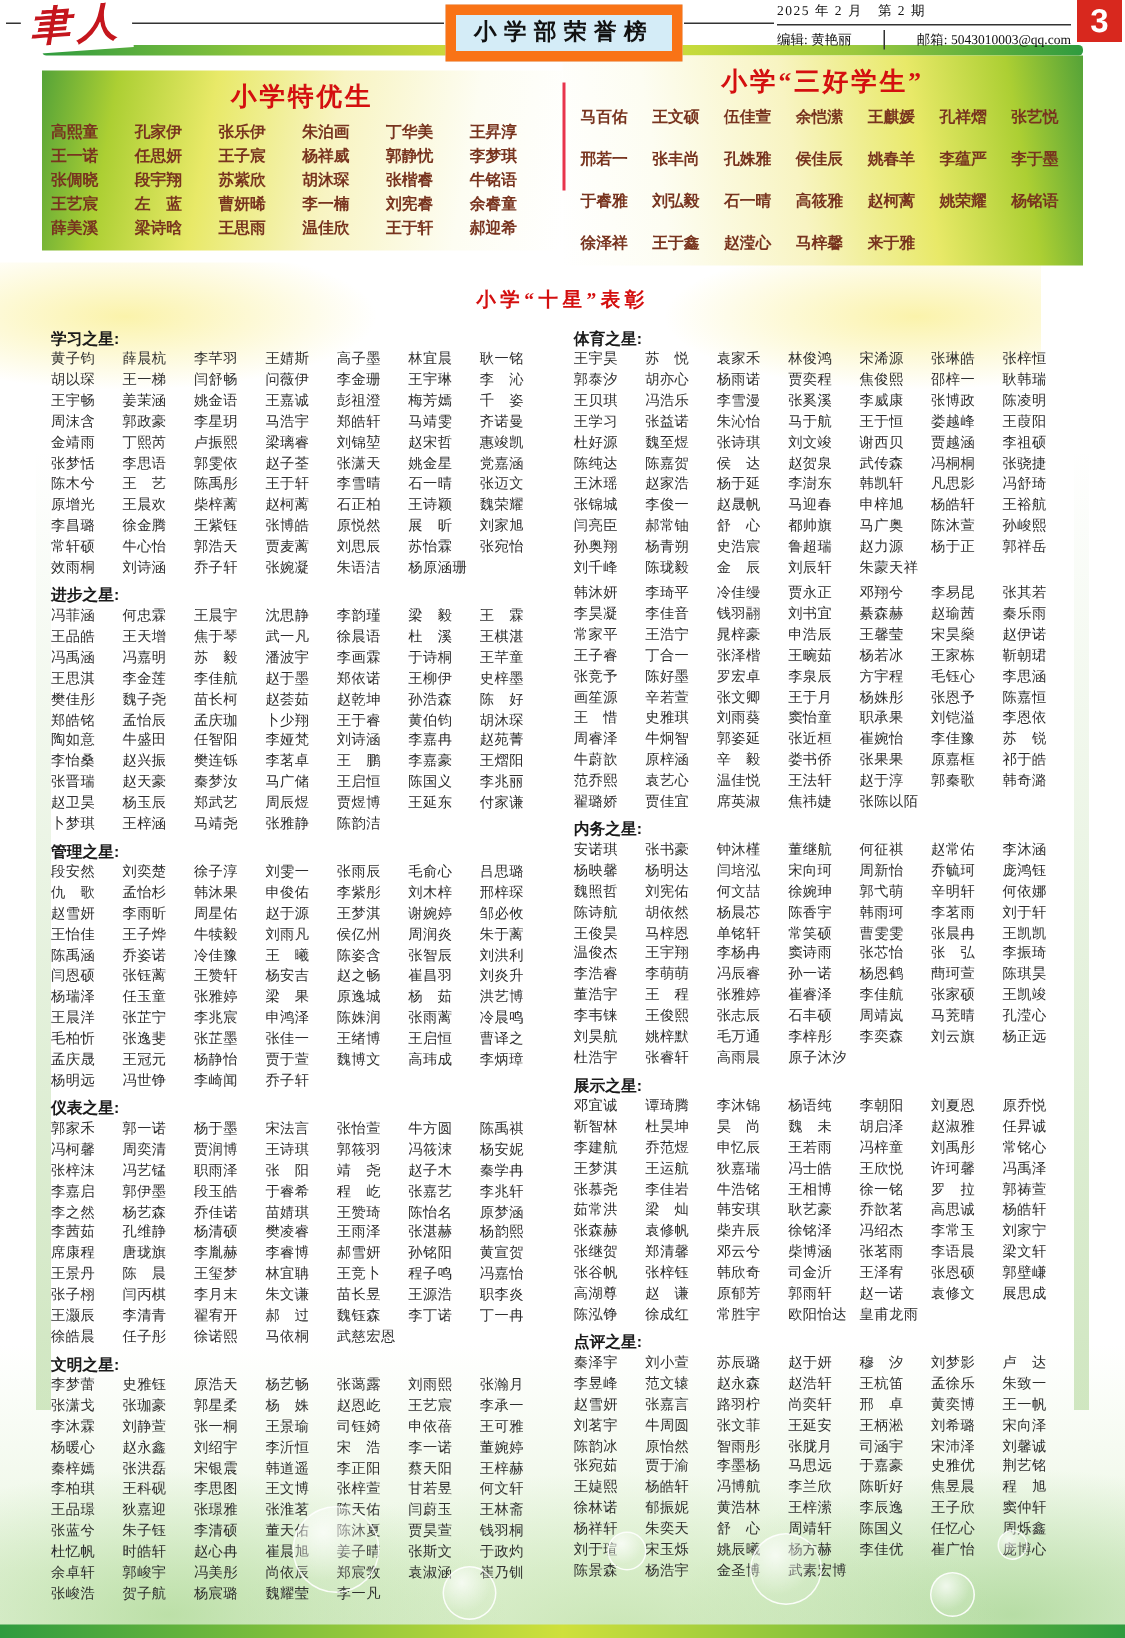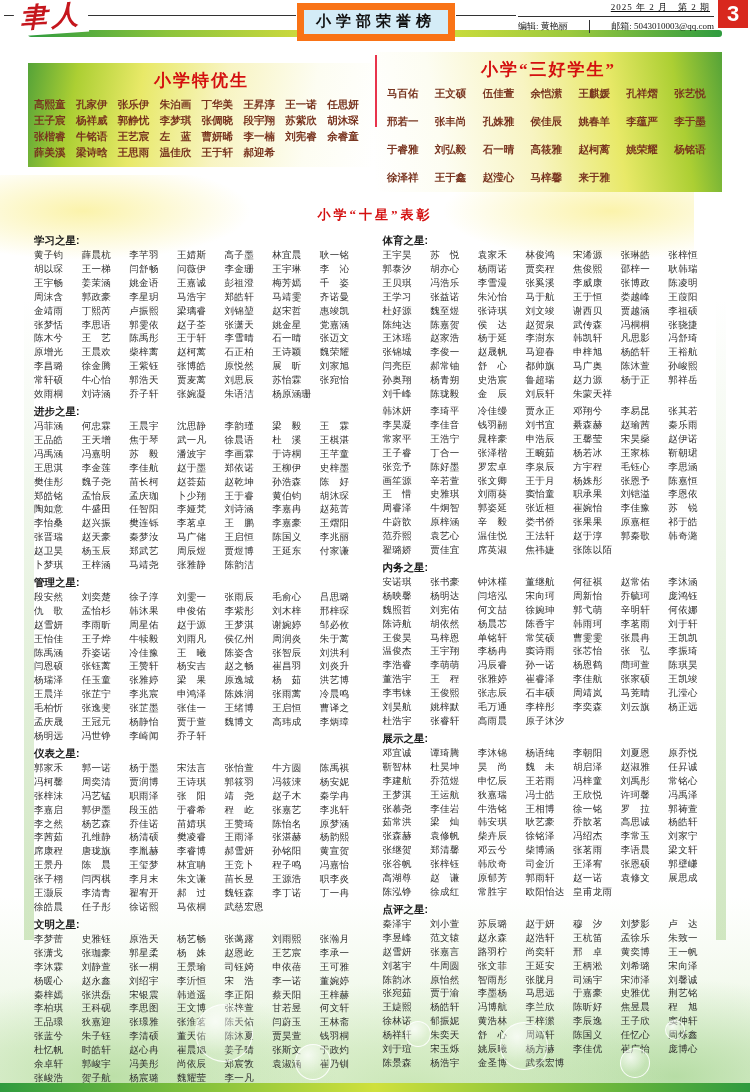--- a/index.html
+++ b/index.html
@@ -8,41 +8,41 @@
 
   
   .header { position:absolute; left:0; top:0; width:750px; height:30px; background:#fff; z-index:5; }
   .rule-left { position:absolute; left:4px; top:15px; width:292px; height:1px; background:#333; }
   .rule-mid  { position:absolute; left:456px; top:15px; width:60px; height:1px; background:#333; }
   .logo { position:absolute; left:14px; top:-2px; font-size:27px; color:#c5161d; font-weight:bold;
           font-style:italic; letter-spacing:4px; background:#fff; padding:0 6px; transform:rotate(-4deg); }
   .title-box { position:absolute; left:297px; top:3px; background:#d4ecf7; border:7px solid #f97316;
                padding:2px 12px 3px; font-size:15px; font-weight:bold; letter-spacing:5px; color:#111; }
   .issue-info { position:absolute; left:518px; top:1px; width:196px; font-size:9px; color:#111; }
-  .issue-date { text-align:right; letter-spacing:1px; padding-right:4px;text-decoration:underline; }
+  .issue-date { text-align:left; letter-spacing:1px; padding-right:4px; }
   .issue-sep { border-top:1px solid #333; margin-top:2px; }
   .credits { display:flex; justify-content:space-between; margin-top:3px; }
   .credits .vline { width:1px; background:#333; margin:0 4px; }
   .page-badge { position:absolute; right:2px; top:0; width:30px; height:28px; background:#d8281e;
                 color:#fff; font-weight:bold; font-size:22px; text-align:center; line-height:28px;
                 font-family:"Liberation Sans",sans-serif; }
 
   
   .frame { position:absolute; left:28px; top:30px; width:694px; height:1050px; }
   .top-bar { height:7px; background:linear-gradient(90deg,#2f9b3f,#8cc43c 20%,#e9e23e 48%,#f3b9c0 50%,#d9e23a 55%,#9cc93e 78%,#2f9b3f); border-radius:3px; }
 
   
   .honor-row { display:flex; position:relative; min-height:100px;align-items:center; }
   .honor-box { flex:1; padding:3px 6px 6px; position:relative; }
   .honor-box.left  { background:linear-gradient(100deg,#55a338 0%,#accf33 14%,#e8e968 32%,#f8f4c2 55%,#fdfdf2 80%,#ffffff 100%); }
-  .honor-box.right { background:linear-gradient(260deg,#55a338 0%,#accf33 14%,#e8e968 32%,#f8f4c2 55%,#fdfdf2 80%,#ffffff 100%);margin-top:15px; }
+  .honor-box.right { background:linear-gradient(260deg,#55a338 0%,#accf33 14%,#e8e968 32%,#f8f4c2 55%,#fdfdf2 80%,#ffffff 100%); }
   .red-divider { position:absolute; left:50%; top:18px; width:2px; height:72px; background:#e8344c; z-index:2; }
   .honor-title { text-align:center; color:#d40f0f; font-weight:bold; font-size:17px; letter-spacing:2px; margin:3px 0 5px; }
   .honor-names { display:grid; font-weight:bold; color:#78341f; font-size:10.5px; line-height:16px; }
-  .honor-names.cols8 { grid-template-columns:repeat(8,1fr); }
+  .honor-names.cols8 { grid-template-columns:repeat(6,1fr); }
   .honor-names.cols7 { grid-template-columns:repeat(7,1fr); padding:0 6px;gap:12px; }
   .honor-names span { white-space:nowrap; }
 
   
   .tenstar-title { text-align:center; color:#d40f0f; font-weight:bold; font-size:13px; letter-spacing:3px; margin:14px 0 8px; position:relative; z-index:1; }
   .columns { display:flex; gap:15px; padding:0 6px; position:relative; z-index:1; }
   .col { flex:1; }
   .cat-block { margin-bottom:3px; }
   .cat-title { font-family:"Liberation Sans","DejaVu Sans",sans-serif; font-weight:bold; font-size:10.5px; color:#1a1a1a; margin:2px 0 1px; }
   .names-grid { display:grid; grid-template-columns:repeat(7,1fr); font-size:9.5px; line-height:13.9px; color:#2e2e2e; }

